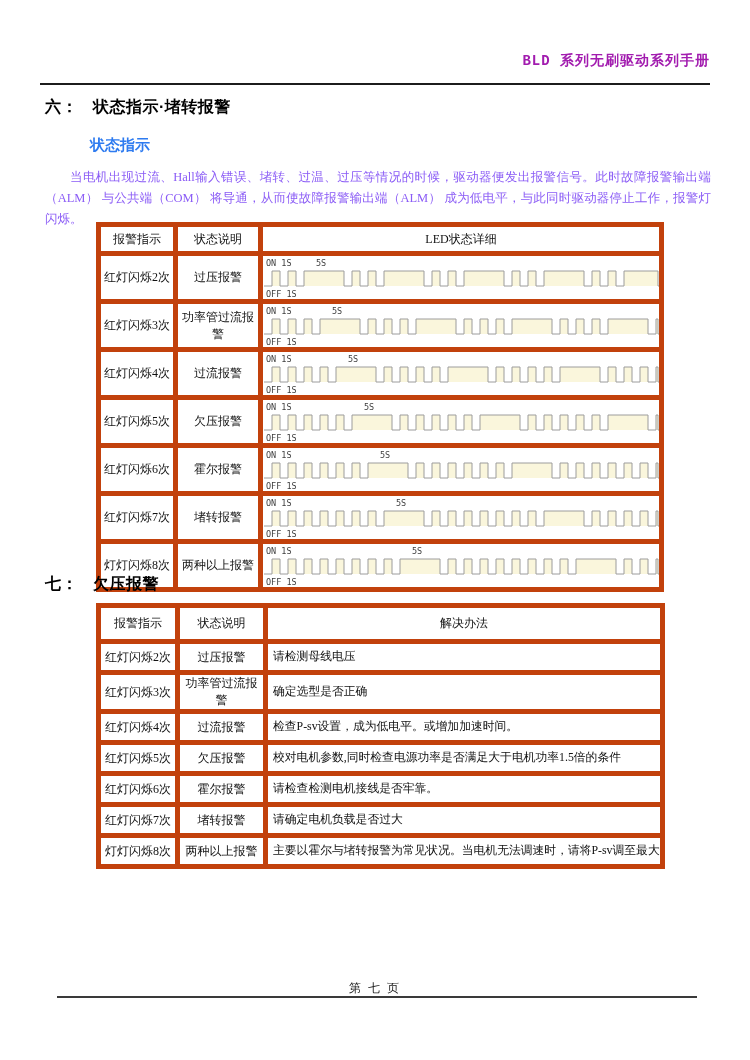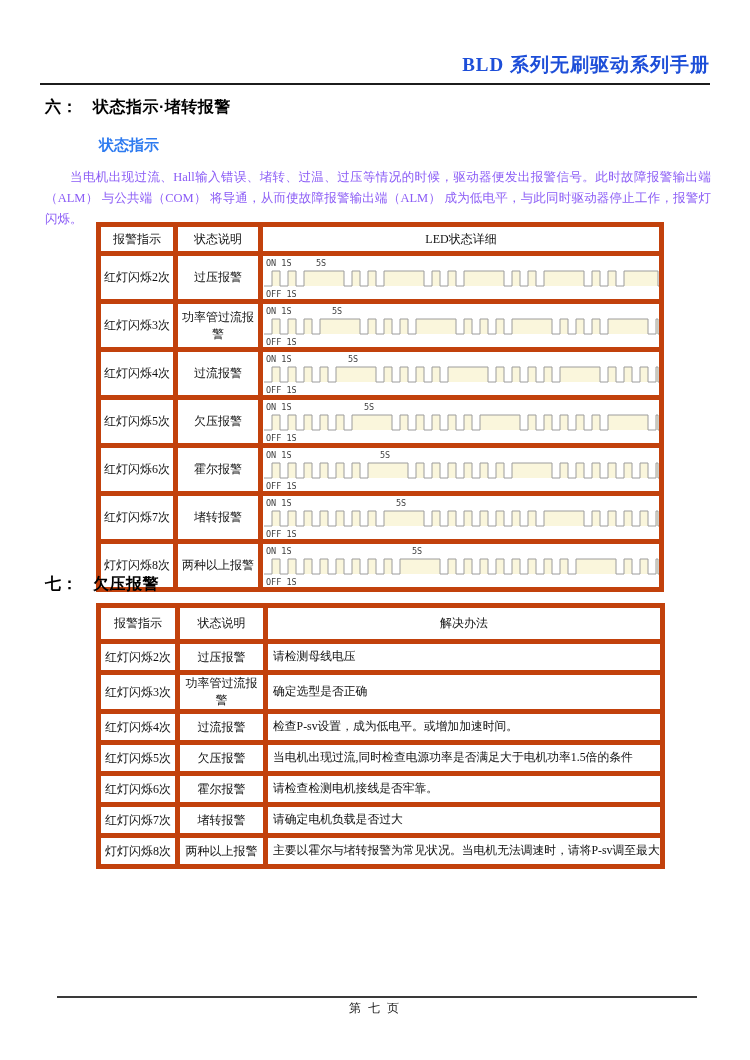--- a/index.html
+++ b/index.html
@@ -4,22 +4,22 @@
 <style>
   html,body{margin:0;padding:0;}
   body{
     width:750px;height:1060px;background:#ffffff;position:relative;
     font-family:"Liberation Serif","DejaVu Serif",serif;color:#111;
     overflow:hidden;
   }
   .abs{position:absolute;}
   
   .doc-title{
-    top:52px;right:40px;font-size:19px;font-weight:600;letter-spacing:1px;
-    font-family:Liberation Serif, serif;color:#1d4ed8;
+    top:52px;right:40px;font-size:14px;font-weight:600;letter-spacing:1px;
+    font-family:Liberation Mono, monospace;color:#a21caf;
   }
   .header-rule{top:83px;left:40px;width:670px;height:2px;background:#1c1c1c;}
   
   .sec-heading{
     left:45px;display:flex;align-items:baseline;
     font-family:"Liberation Sans","DejaVu Sans",sans-serif;
     font-weight:bold;font-size:16px;color:#000;letter-spacing:0.5px;
   }
   .sec-heading .num{margin-right:15px;}
   #sec6-heading{top:97px;}
@@ -46,33 +46,33 @@
   #table2{left:96px;top:603px;width:564px;}
   #table2 th{height:31px;}
   #table2 td{height:26px;}
   #table2 td.sol{text-align:left;padding-left:5px;white-space:nowrap;font-size:11.8px;margin-left:16px;}
   .wavelabel{
     font-family:"DejaVu Sans Mono","Liberation Mono",monospace;
     font-size:8.5px;fill:#3d3d3d;
   }
   
   .footer-rule{top:996px;left:57px;width:640px;height:2px;background:#3a3a3a;}
-  .footer-text{top:980px;left:0;width:750px;text-align:center;font-size:12px;color:#222;letter-spacing:2px;margin-top:20px;}
+  .footer-text{top:980px;left:0;width:750px;text-align:center;font-size:12px;color:#222;letter-spacing:2px;}
 </style>
 </head>
 <body>
 
 <div class="abs doc-title">BLD 系列无刷驱动系列手册</div>
 <div class="abs header-rule"></div>
 
 <div class="abs sec-heading" id="sec6-heading">
   <span class="num">六：</span>
   <span>状态指示·堵转报警</span>
 </div>
-<div class="abs blue-subtitle" id="status-subtitle" style="color: rgb(46, 123, 240); margin-left: 9px;">状态指示</div>
+<div class="abs blue-subtitle" id="status-subtitle" style="color: rgb(46, 123, 240);">状态指示</div>
 <div class="abs para">当电机出现过流、Hall输入错误、堵转、过温、过压等情况的时候，驱动器便发出报警信号。此时故障报警输出端（ALM） 与公共端（COM） 将导通，从而使故障报警输出端（ALM） 成为低电平，与此同时驱动器停止工作，报警灯闪烁。</div>
 
 <table class="abs" id="table1">
   <colgroup>
       <col style="width:77px">
       <col style="width:85px">
       <col style="width:401px">
     </colgroup>
   <thead>
     <tr>
@@ -199,21 +199,21 @@
         <td class="sol">确定选型是否正确</td>
       </tr>
       <tr>
         <td>红灯闪烁4次</td>
         <td>过流报警</td>
         <td class="sol">检查P-sv设置，成为低电平。或增加加速时间。</td>
       </tr>
       <tr>
         <td>红灯闪烁5次</td>
         <td>欠压报警</td>
-        <td class="sol">当电机出现过流,同时检查电源功率是否满足大于电机功率1.5倍的条件</td>
+        <td class="sol">校对电机参数,同时检查电源功率是否满足大于电机功率1.5倍的条件</td>
       </tr>
       <tr>
         <td>红灯闪烁6次</td>
         <td>霍尔报警</td>
         <td class="sol">请检查检测电机接线是否牢靠。</td>
       </tr>
       <tr>
         <td>红灯闪烁7次</td>
         <td>堵转报警</td>
         <td class="sol">请确定电机负载是否过大</td>

